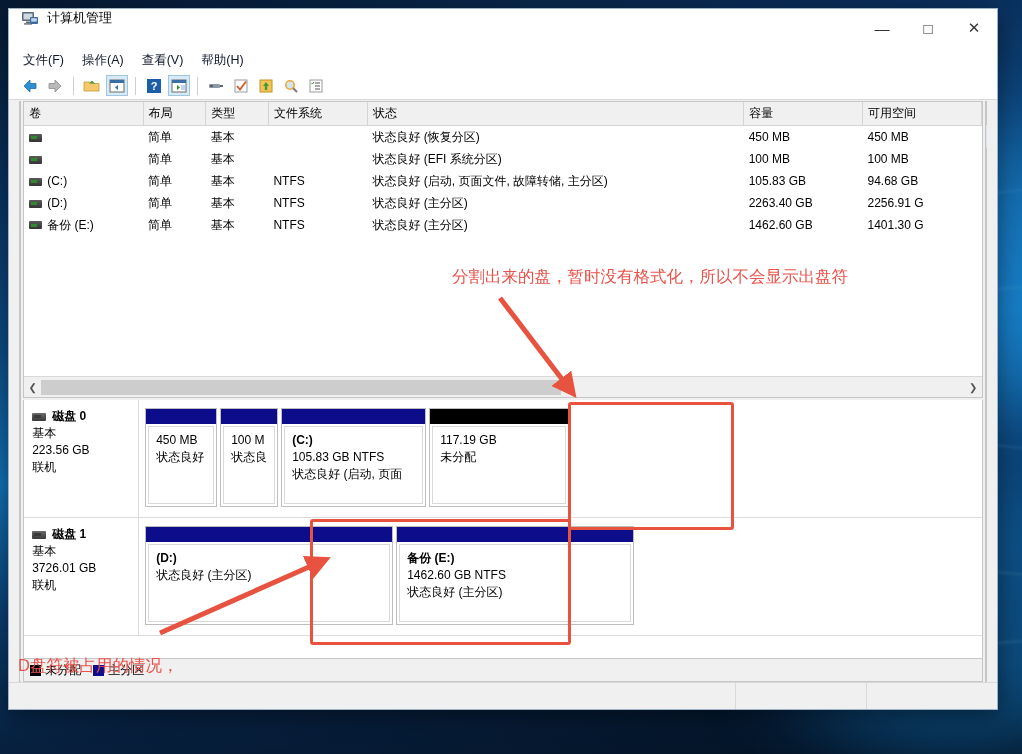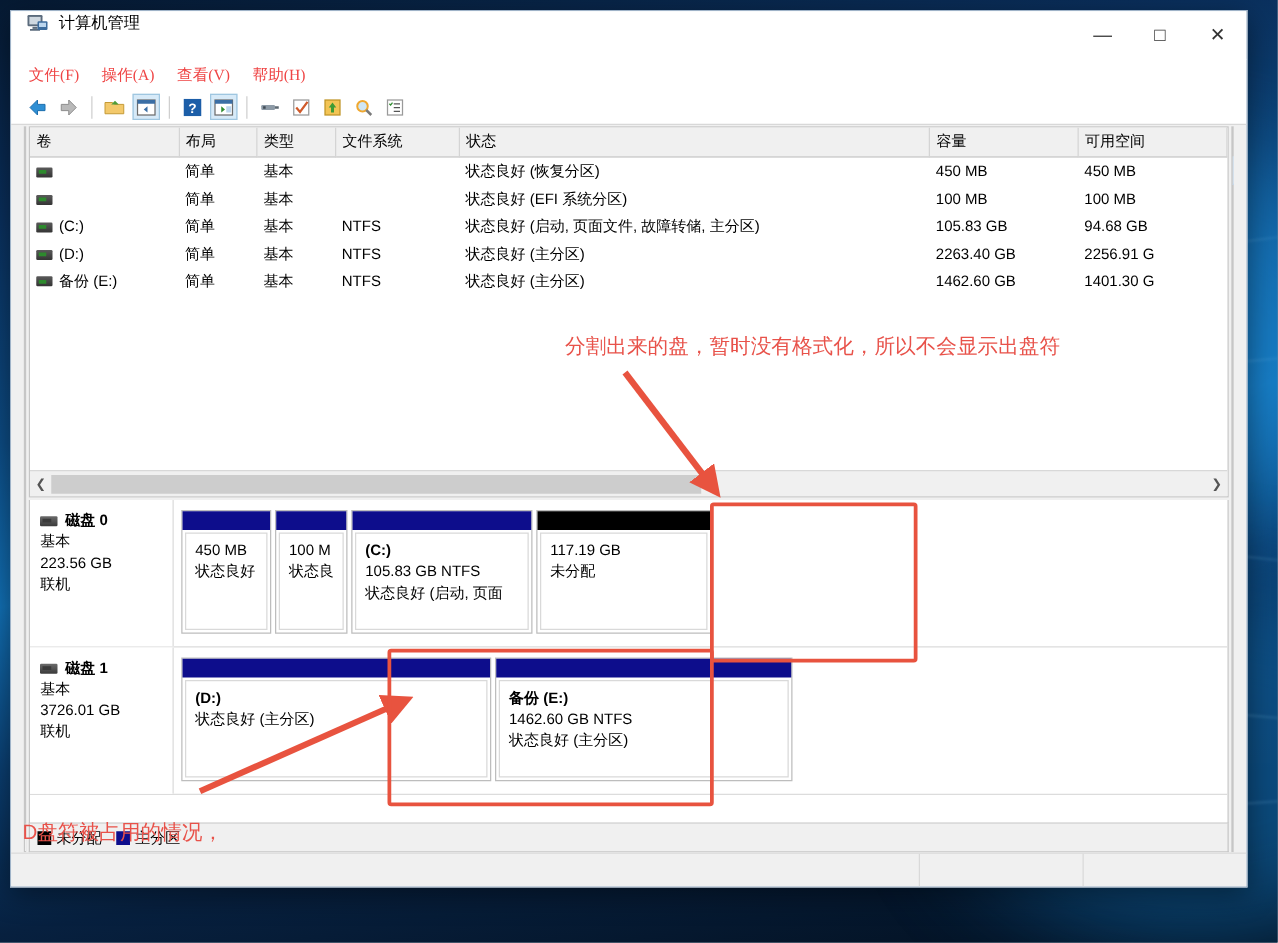--- a/index.html
+++ b/index.html
@@ -27,21 +27,21 @@
     display:flex;flex-direction:column;
   }
   
   #titlebar{height:38px;background:#ffffff;display:flex;align-items:flex-start;flex:0 0 auto;border-bottom:1px solid #ffffff;}
   #titlebar .tb-icon{width:18px;height:18px;margin-left:12px;margin-right:8px;position:relative;flex:0 0 auto;}
   #titlebar .tb-title{font-size:13px;color:#000;flex:1 1 auto;}
   .wbtn{width:46px;height:38px;display:flex;align-items:center;justify-content:center;font-size:15px;color:#333;}
 
   
   #menubar{height:24px;background:#fff;display:flex;align-items:center;padding-left:14px;flex:0 0 auto;font-size:12.5px;}
-  #menubar .mi{padding:2px 10px 2px 0;margin-right:8px;color:#ef4444;font-family:Liberation Serif, serif;}
+  #menubar .mi{padding:2px 10px 2px 0;margin-right:8px;color:#0f172a;}
 
   
   #toolbar{height:27px;background:#fff;border-bottom:1px solid #d8d8d8;display:flex;align-items:center;padding-left:10px;gap:3px;flex:0 0 auto;}
   .tbi{width:22px;height:21px;display:flex;align-items:center;justify-content:center;position:relative;}
   .tbsep{width:1px;height:18px;background:#cfcfcf;margin:0 4px;}
   .tbi.sel{background:#d7eaf8;border:1px solid #9fc6e0;box-sizing:border-box;}
 
   
   #body{flex:1 1 auto;display:flex;overflow:hidden;background:#f0f0f0;}
 

